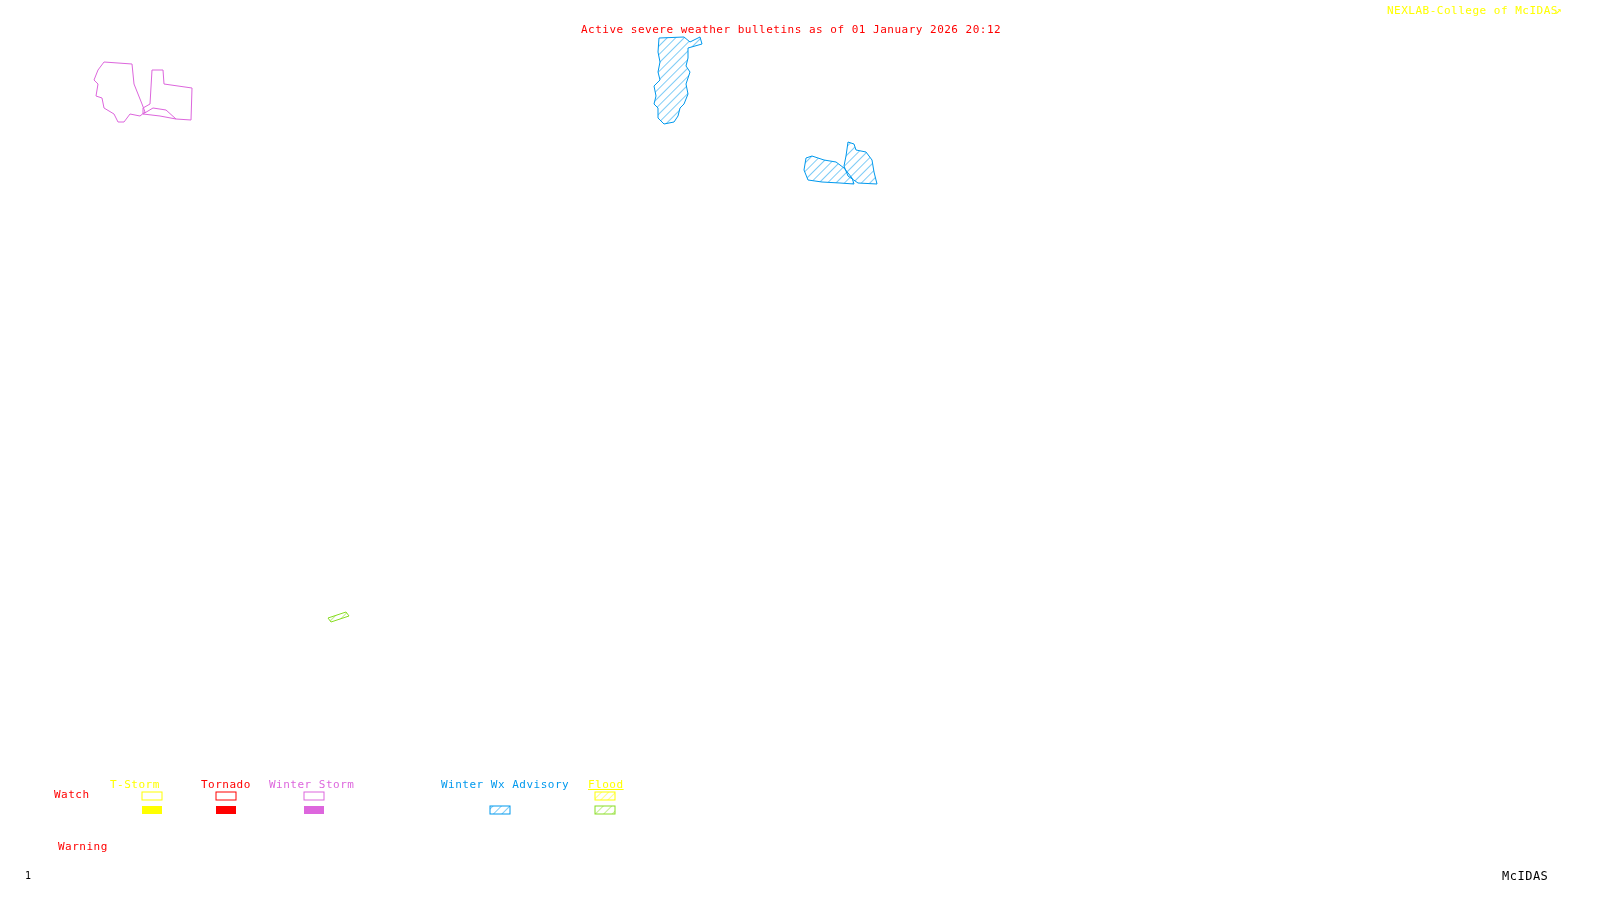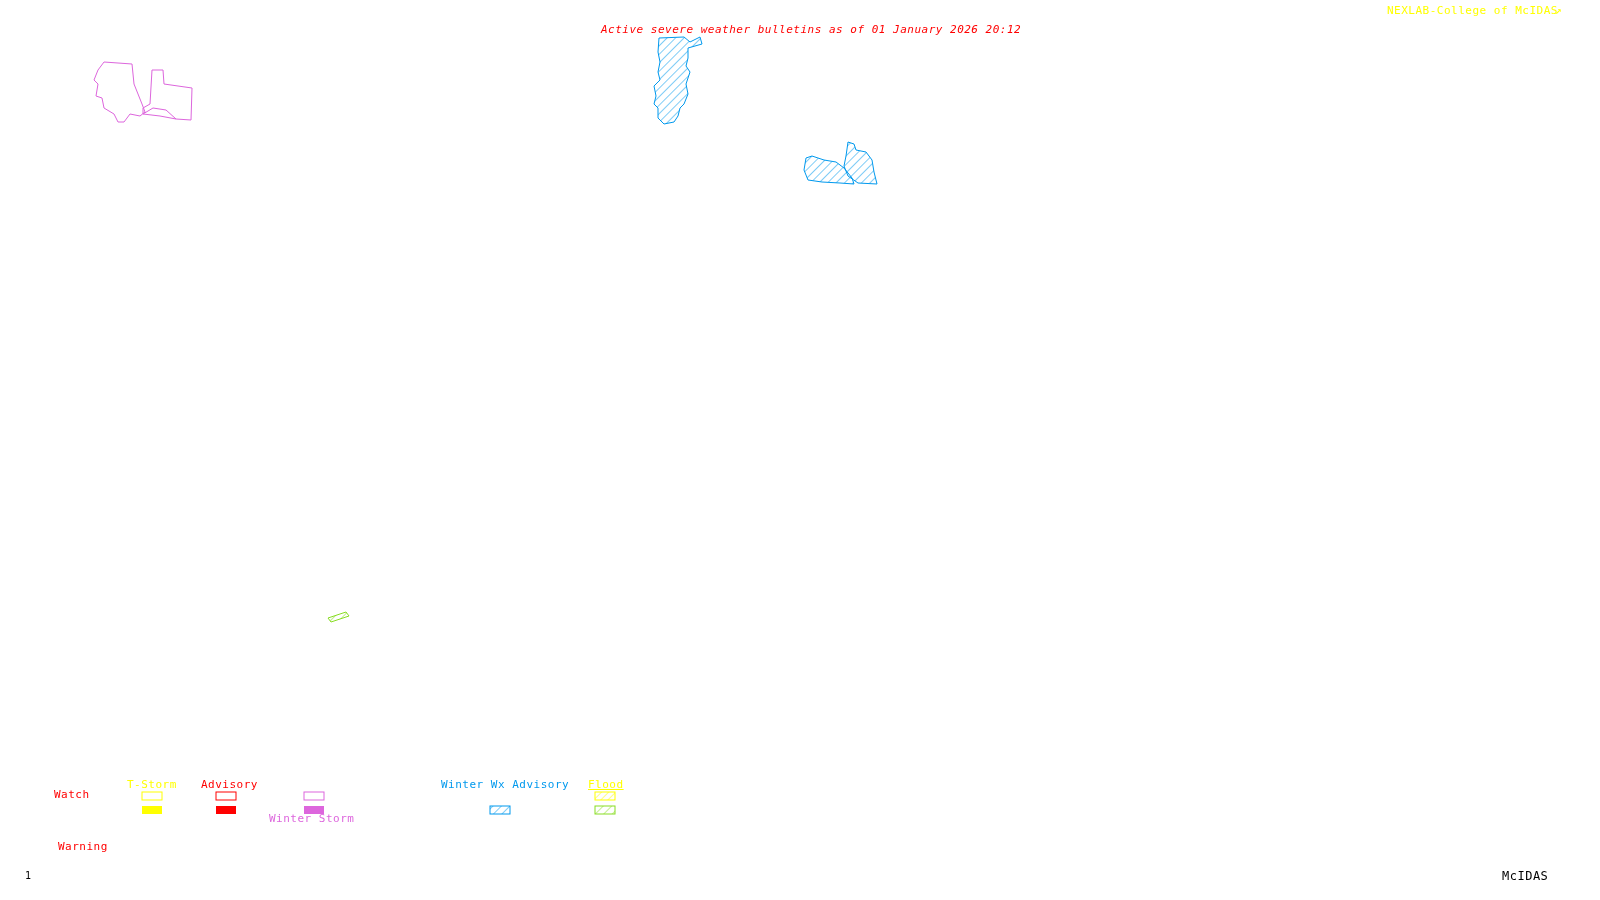--- a/index.html
+++ b/index.html
@@ -49,27 +49,27 @@
     <rect x="216" y="792" width="20" height="8" fill="none" stroke="#ff0000"></rect>
     <rect x="216" y="806" width="20" height="8" fill="#ff0000"></rect>
     <rect x="304" y="792" width="20" height="8" fill="none" stroke="#dd66dd"></rect>
     <rect x="304" y="806" width="20" height="8" fill="#dd66dd"></rect>
     <rect x="490" y="806" width="20" height="8" fill="url(#hatch-blue)" stroke="#0099ee"></rect>
     <rect x="595" y="792" width="20" height="8" fill="url(#hatch-yellow)" stroke="#ffff00"></rect>
     <rect x="595" y="806" width="20" height="8" fill="url(#hatch-green)" stroke="#88dd22"></rect>
   </g>
 </svg>
 
-<div class="txt" style="left:601px;top:23px;color:#ff0000;font-style:italic;">Active severe weather bulletins as of 01 January 2026 20:12</div>
+<div class="txt" style="left:581px;top:23px;color:#ff0000;">Active severe weather bulletins as of 01 January 2026 20:12</div>
 <div class="txt" style="left:1387px;top:4px;color:#ffff00;">NEXLAB-College of McIDAS</div>
 <div class="txt" style="left:1555px;top:4px;color:#ffff00;">↗</div>
 
-<div class="txt" style="left:127px;top:778px;color:#ffff00;">T-Storm</div>
-<div class="txt" style="left:201px;top:778px;color:#ff0000;">Advisory</div>
-<div class="txt" style="left:269px;top:812px;color:#dd66dd;">Winter Storm</div>
+<div class="txt" style="left:110px;top:778px;color:#ffff00;">T-Storm</div>
+<div class="txt" style="left:201px;top:778px;color:#ff0000;">Tornado</div>
+<div class="txt" style="left:269px;top:778px;color:#dd66dd;">Winter Storm</div>
 <div class="txt" style="left:441px;top:778px;color:#0099ee;">Winter Wx Advisory</div>
 <div class="txt" style="left:588px;top:778px;color:#ffff00;text-decoration:underline;">Flood</div>
 
 <div class="txt" style="left:54px;top:788px;color:#ff0000;">Watch</div>
 <div class="txt" style="left:58px;top:803px;color:#ff0000;margin-top:37px;">Warning</div>
 
 <div class="txt" style="left:25px;top:870px;color:#000000;font-size:10px;">1</div>
 <div class="txt" style="left:1502px;top:869px;color:#000000;font-size:12px;">McIDAS</div>
 
 </body></html>

